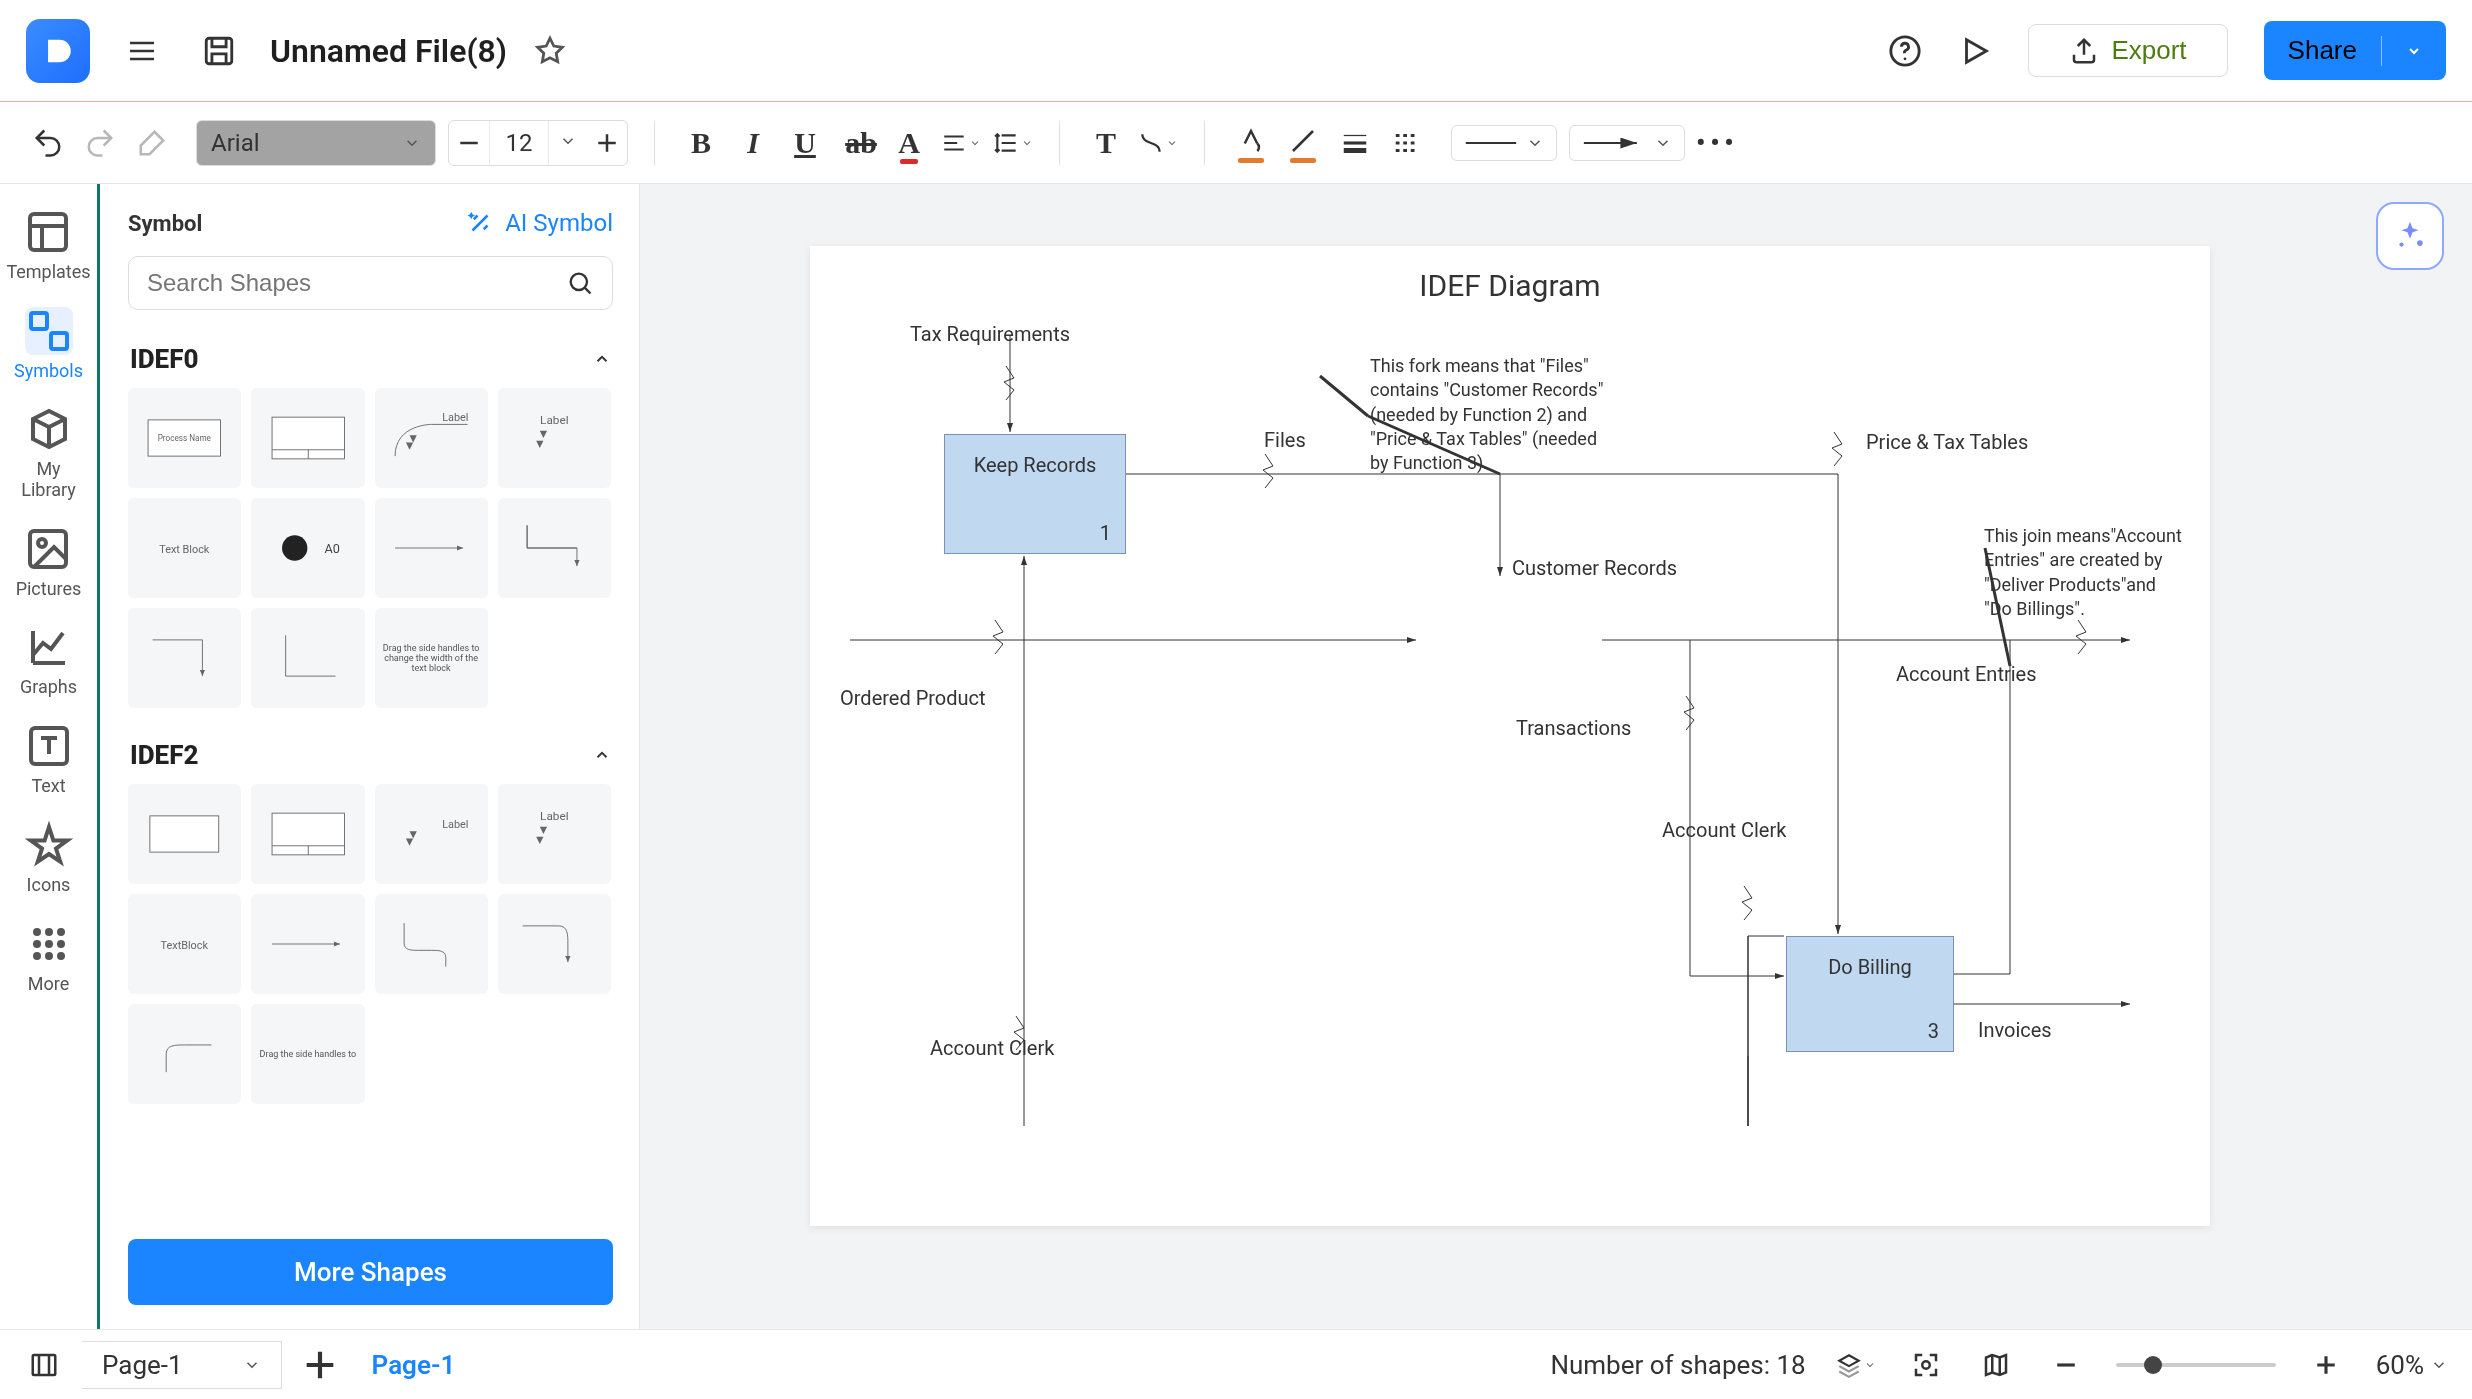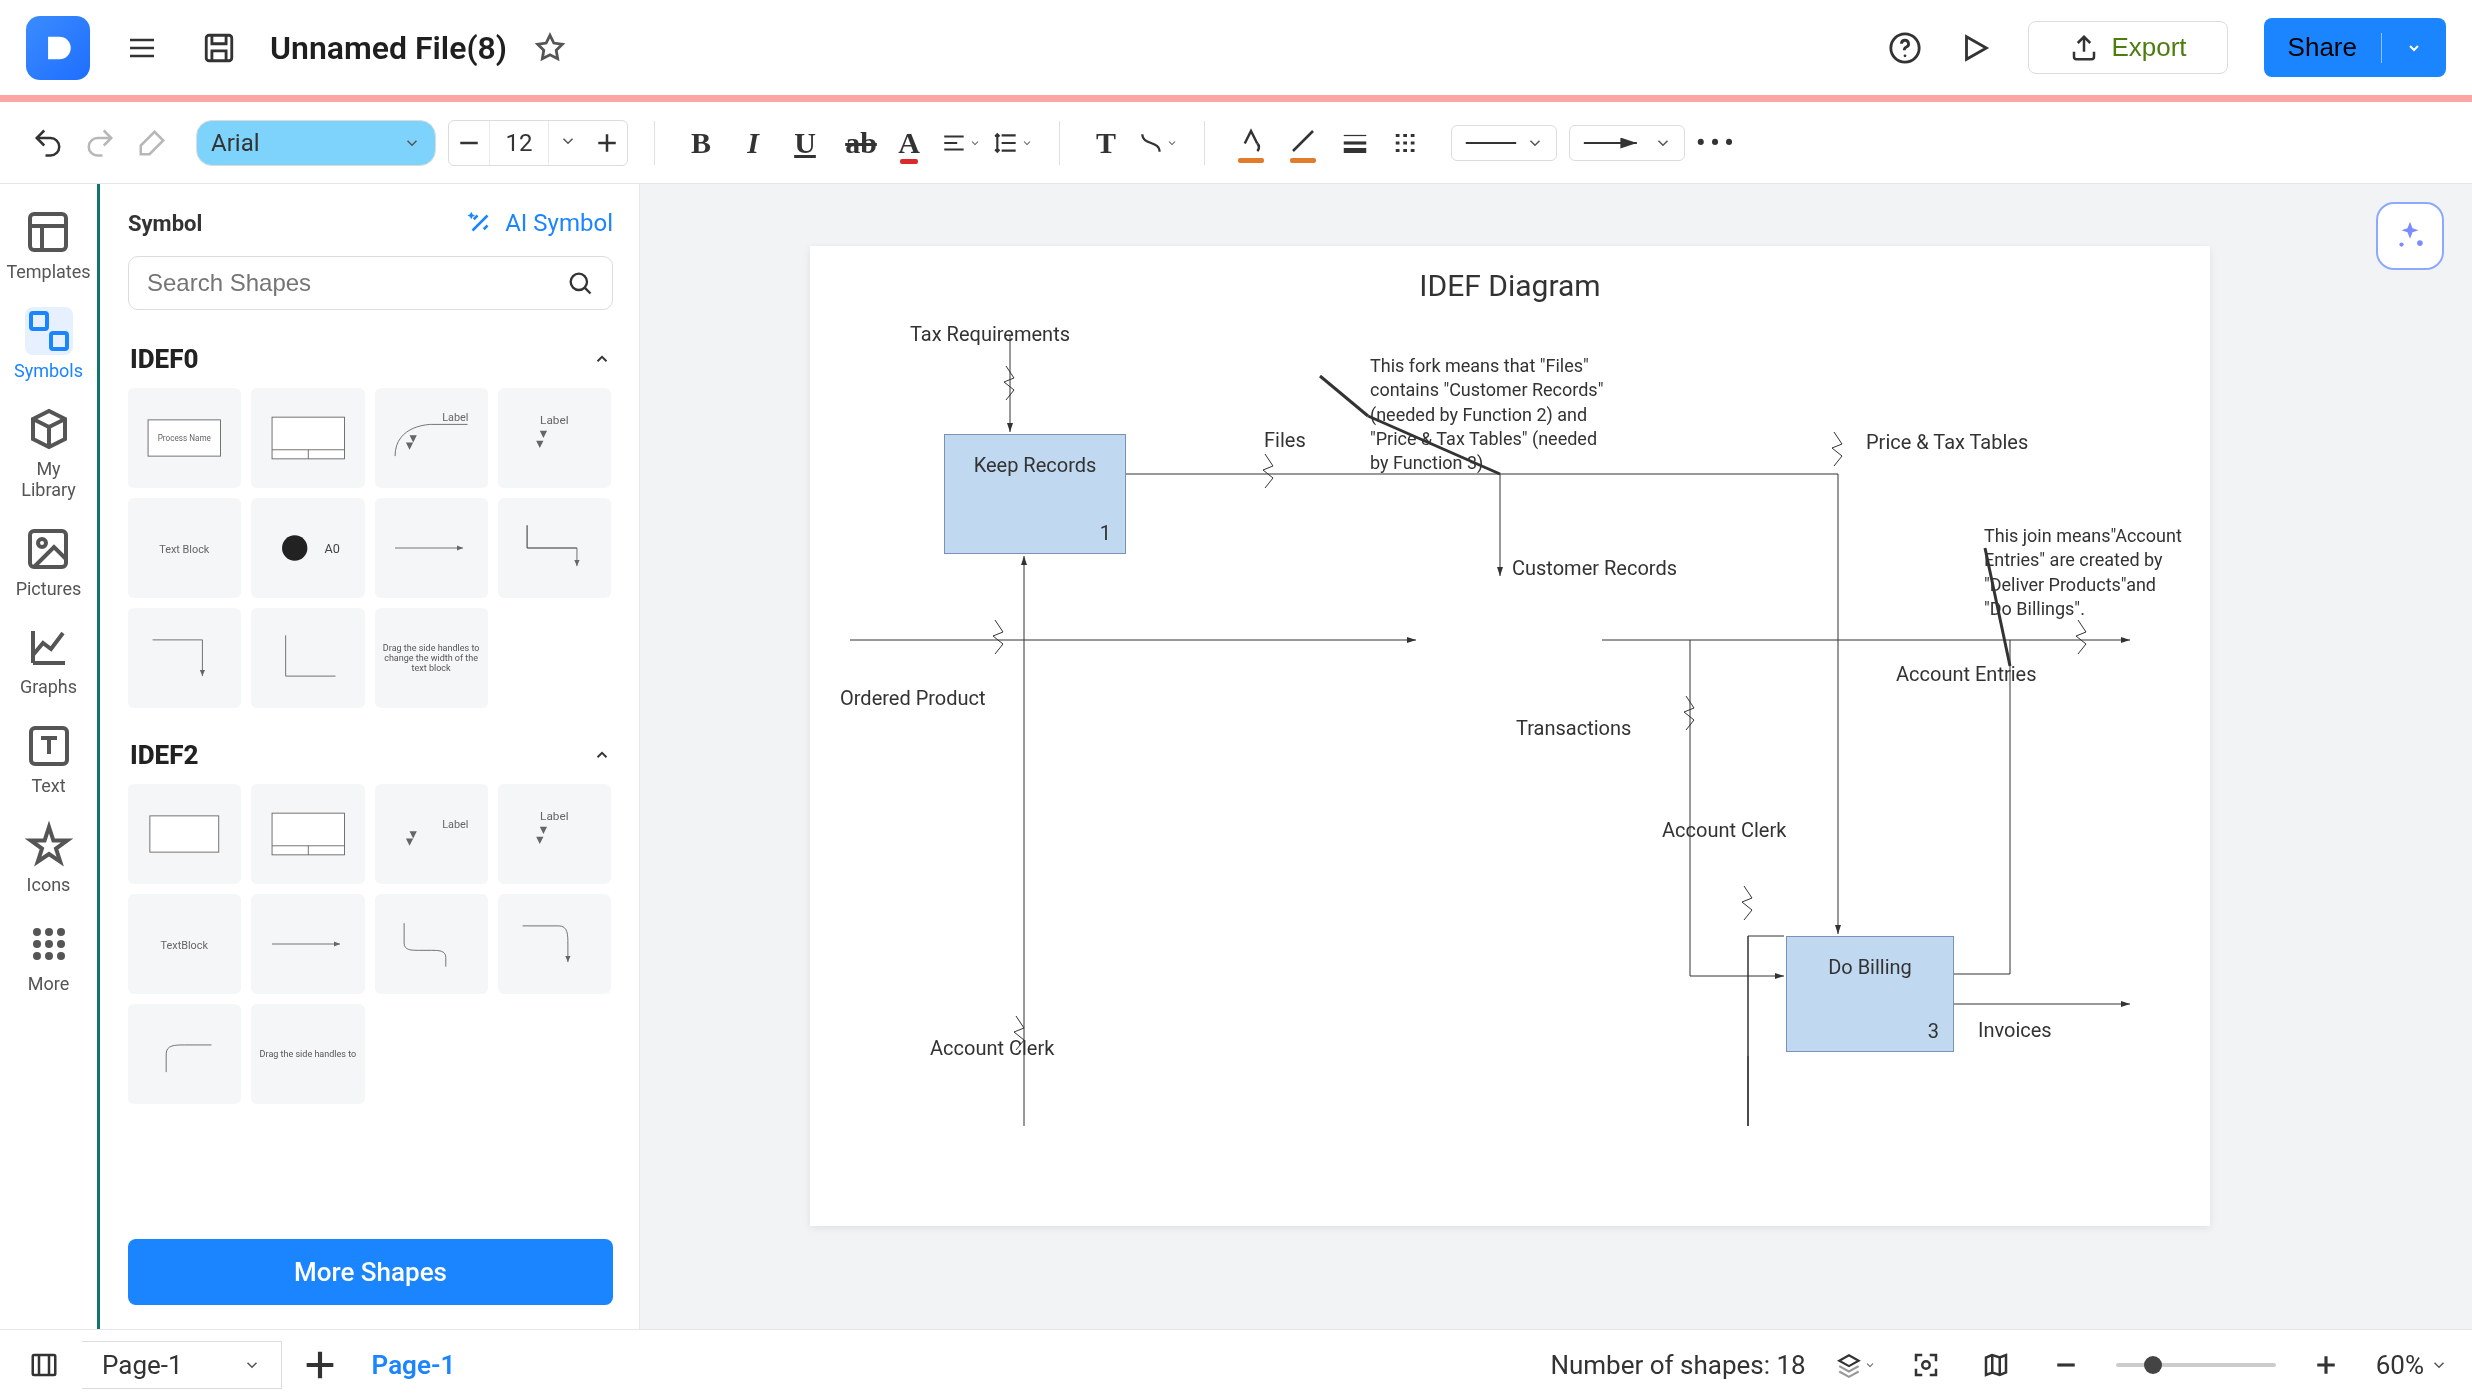--- a/index.html
+++ b/index.html
@@ -10,21 +10,21 @@
   background: #fff;
   overflow: hidden;
   width: 2472px;
   height: 1399px;
 }
 .app { display: flex; flex-direction: column; height: 100%; }
 
 
 .header {
   display: flex; align-items: center; height: 102px;
-  padding: 0 26px; border-bottom: 7px solid #fca5a5;
+  padding: 0 26px; border-bottom: 1px solid #fca5a5;
 }
 .logo {
   width: 64px; height: 64px; background: linear-gradient(135deg, #3b8cff, #1e6eff);
   border-radius: 14px; display: flex; align-items: center; justify-content: center;
   margin-right: 32px; flex-shrink: 0;
 }
 .logo svg { width: 34px; height: 34px; }
 .hamburger, .icon-btn { display: flex; align-items: center; justify-content: center; cursor: pointer; }
 .hamburger { width: 40px; height: 40px; margin-right: 38px; }
 .hamburger svg { width: 32px; height: 32px; }
@@ -51,22 +51,22 @@
   display: flex; align-items: center; height: 82px;
   padding: 0 20px; border-bottom: 1px solid #e6e6e6; gap: 8px;
 }
 .tb-group { display: flex; align-items: center; gap: 12px; padding: 0 8px; }
 .tb-sep { width: 1px; height: 44px; background: #e0e0e0; margin: 0 10px; }
 .tb-icon { width: 40px; height: 40px; display: flex; align-items: center; justify-content: center; cursor: pointer; border-radius: 4px; }
 .tb-icon svg { width: 30px; height: 30px; }
 .tb-disabled { opacity: .35; pointer-events: none; }
 .font-select {
   display: flex; align-items: center; justify-content: space-between;
-  border: 1px solid #dcdcdc; border-radius: 16px; padding: 8px 14px;
-  font-size: 24px; min-width: 240px; cursor: pointer; background: #7dd3fc;
+  border: 1px solid #dcdcdc; border-radius: 6px; padding: 8px 14px;
+  font-size: 24px; min-width: 240px; cursor: pointer; background: #a3a3a3;
 }
 .font-size-group { display: flex; align-items: center; border: 1px solid #dcdcdc; border-radius: 6px; overflow: hidden; }
 .font-size-group .tb-icon { border-radius: 0; width: 40px; height: 44px; }
 .font-size-val { width: 60px; text-align: center; font-size: 24px; border-left: 1px solid #eaeaea; border-right: 1px solid #eaeaea; padding: 8px 0; }
 .font-size-caret { padding: 0 10px; cursor: pointer; }
 .format-icon { font-family: Georgia, "Times New Roman", serif; font-size: 30px; font-weight: 600; }
 .tb-underline { text-decoration: underline; }
 .tb-strike { text-decoration: line-through; margin-left: 8px; }
 .color-underline-a { position: relative; display: inline-block; }
 .color-bar { position: absolute; left: 2px; right: 2px; bottom: -4px; height: 5px; border-radius: 2px; }

